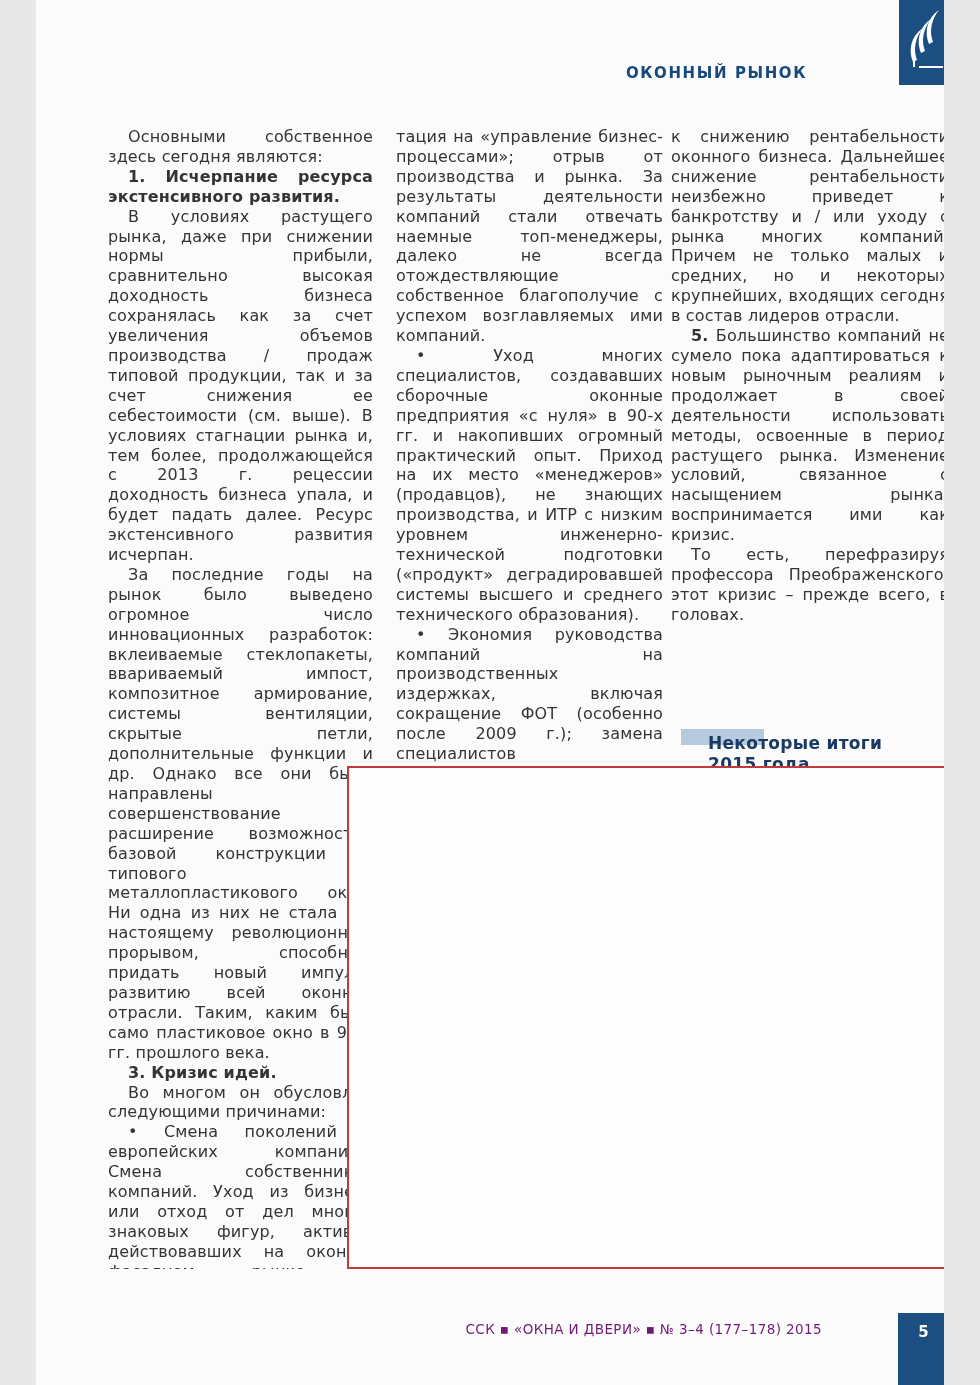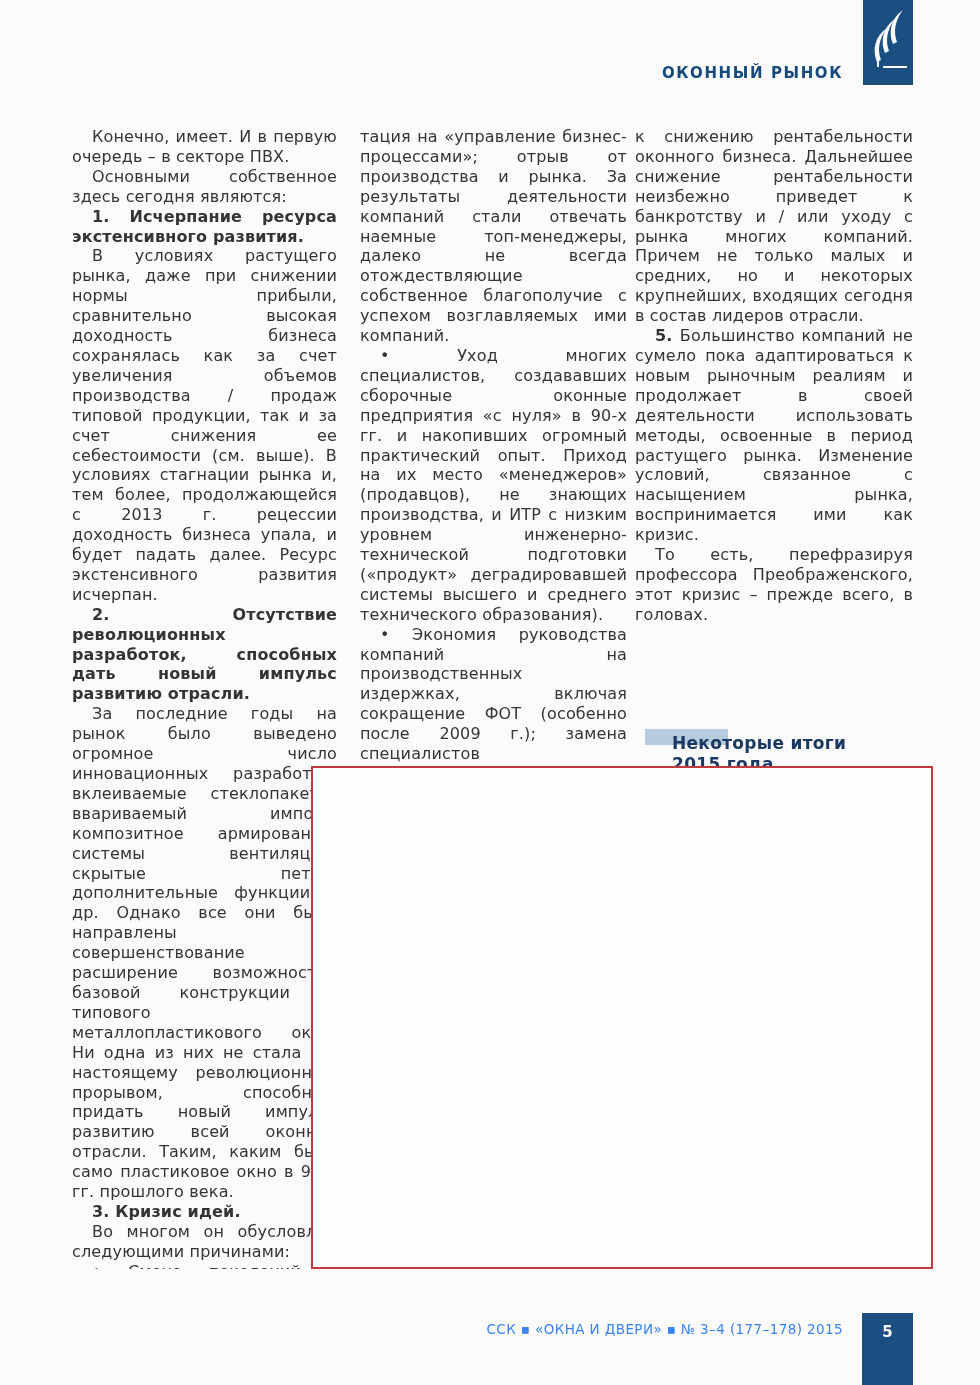--- a/index.html
+++ b/index.html
@@ -1,17 +1,17 @@
 <!DOCTYPE html>
 <html><head>
 <meta charset="utf-8">
 <style>
   html,body{margin:0;padding:0;background:#e8e8e8;}
   .page{
-    position:relative;width:980px;height:1385px;margin:0 auto;
+    position:relative;width:908px;height:1385px;margin:0 auto;
     background:#fbfbfb;overflow:hidden;
     font-family:"DejaVu Sans","Liberation Sans",sans-serif;
   }
   .header-label{
     position:absolute;top:64px;right:137px;
     font-size:15px;font-weight:bold;letter-spacing:1.6px;color:#17497c;
   }
   .logo{position:absolute;left:863px;top:0;width:50px;height:85px;background:#1b4e81;}
   .logo svg{display:block;width:50px;height:85px;}
   .col{
@@ -31,22 +31,22 @@
   }
   .heading-highlight{
     position:absolute;left:645px;top:729px;width:83px;height:16px;
     background:#b6cbdd;z-index:2;
   }
   .section-heading{
     position:absolute;left:650px;top:709px;padding-left:22px;z-index:3;
     font-size:17px;font-weight:bold;line-height:21px;color:#1a3a63;letter-spacing:0.3px;margin-top:24px;
   }
   .footer{
-    position:absolute;top:1321px;right:137px;
-    font-size:13.5px;color:#3b82f6;letter-spacing:0.4px;z-index:1;
+    position:absolute;top:1321px;right:122px;
+    font-size:13.5px;color:#701a75;letter-spacing:0.4px;z-index:1;
   }
   .page-number-box{
     position:absolute;left:862px;top:1313px;width:51px;height:72px;
     background:#1b4e81;text-align:center;z-index:6;
   }
   .page-number-box span{
     display:inline-block;margin-top:10px;color:#ffffff;font-size:15px;font-weight:bold;
   }
 </style>
 </head>
@@ -63,25 +63,23 @@
         <path d="M14 62 C9 50 12 36 24 28 C16 38 14 50 18 60 Z"></path>
         <path d="M22 53 C17 41 20 27 32 19 C24 29 22 41 26 51 Z"></path>
         <path d="M30 44 C25 32 28 18 40 10 C32 20 30 32 34 42 Z"></path>
         <rect x="14" y="61" width="2" height="6"></rect>
         <rect x="20" y="66" width="24" height="2"></rect>
       </g>
     </svg>
   </div>
 
   <div class="col col1">
-      <p class="para normal">Конечно, имеет. И в первую очередь – в секторе ПВХ.</p>
       <p class="para normal">Основными собственное здесь сегодня являются:</p>
       <p class="para bold">1. Исчерпание ресурса экстенсивного развития.</p>
       <p class="para normal">В условиях растущего рынка, даже при снижении нормы прибыли, сравнительно высокая доходность бизнеса сохранялась как за счет увеличения объемов производства / продаж типовой продукции, так и за счет снижения ее себестоимости (см. выше). В условиях стагнации рынка и, тем более, продолжающейся с 2013 г. рецессии доходность бизнеса упала, и будет падать далее. Ресурс экстенсивного развития исчерпан.</p>
-      <p class="para bold">2. Отсутствие революционных разработок, способных дать новый импульс развитию отрасли.</p>
       <p class="para normal">За последние годы на рынок было выведено огромное число инновационных разработок: вклеиваемые стеклопакеты, ввариваемый импост, композитное армирование, системы вентиляции, скрытые петли, дополнительные функции и др. Однако все они были направлены на совершенствование и расширение возможностей базовой конструкции – типового металлопластикового окна. Ни одна из них не стала по-настоящему революционным прорывом, способным придать новый импульс развитию всей оконной отрасли. Таким, каким было само пластиковое окно в 90-х гг. прошлого века.</p>
       <p class="para bold">3. Кризис идей.</p>
       <p class="para normal">Во многом он обусловлен следующими причинами:</p>
       <p class="para normal">• Смена поколений в европейских компаниях. Смена собственников компаний. Уход из бизнеса или отход от дел многих знаковых фигур, активно действовавших на оконно-фасадном рынке и непосредственно участвовавших в формировании российской оконной индустрии как самостоятельной отрасли.</p>
     </div>
   <div class="col col2">
       <p class="para cont">тация на «управление бизнес-процессами»; отрыв от производства и рынка. За результаты деятельности компаний стали отвечать наемные топ-менеджеры, далеко не всегда отождествляющие собственное благополучие с успехом возглавляемых ими компаний.</p>
       <p class="para normal">• Уход многих специалистов, создававших сборочные оконные предприятия «с нуля» в 90-х гг. и накопивших огромный практический опыт. Приход на их место «менеджеров» (продавцов), не знающих производства, и ИТР с низким уровнем инженерно-технической подготовки («продукт» деградировавшей системы высшего и среднего технического образования).</p>
       <p class="para normal">• Экономия руководства компаний на производственных издержках, включая сокращение ФОТ (особенно после 2009 г.); замена специалистов неквалифицированным персоналом; использование дешевой рабочей силы из стран ближнего зарубежья. Следствием стало падение уровня технической и общей грамотности работников (о чем, в частности, свидетельствует и уровень дискуссий на многочисленных форумах в Ин-</p>
     </div>

